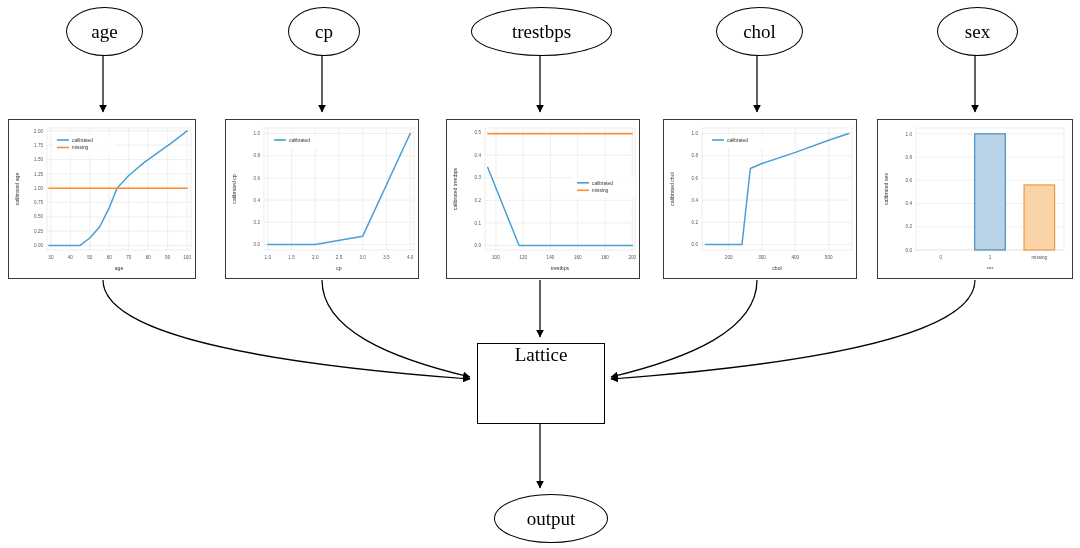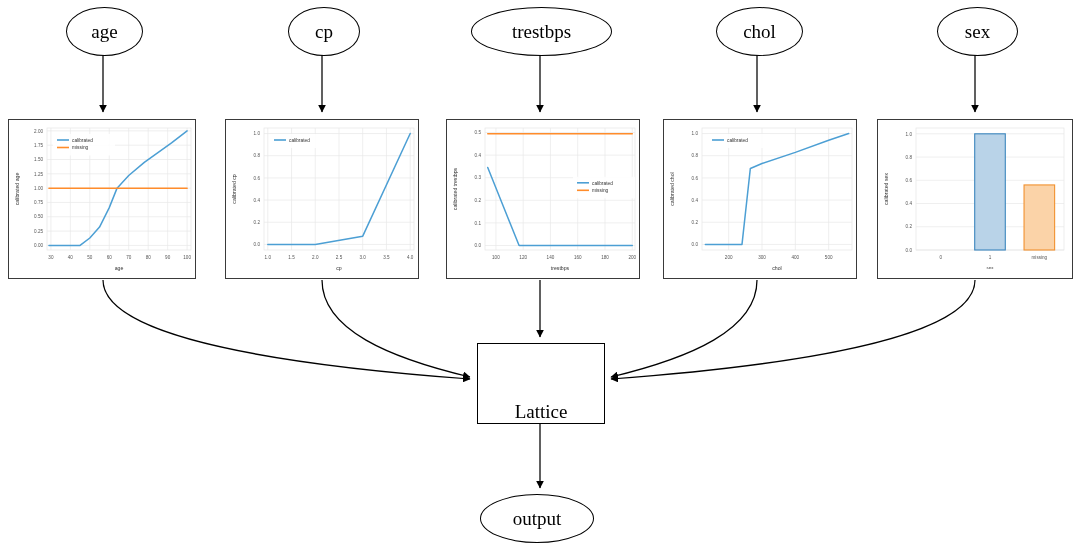--- a/index.html
+++ b/index.html
@@ -31,21 +31,21 @@
     font-family: "Liberation Serif", serif;
     font-size: 19px;
     color: #000000;
     line-height: 1;
   }
   .node-box {
     position: absolute;
     border: 1.2px solid #000000;
     background: #ffffff;
     display: flex;
-    align-items: flex-end;
+    align-items: flex-start;
     justify-content: center;
     font-family: "Liberation Serif", serif;
     font-size: 19px;
     color: #000000;
   }
   .plot-panel {
     position: absolute;
     border: 1.4px solid #3a3a3a;
     background: #ffffff;
     box-sizing: border-box;
@@ -82,21 +82,21 @@
   </div>
 
   <div class="node-ellipse" style="left:937px; top:7px; width:79px; height:47px;">
     <span>sex</span>
   </div>
 
   <div class="node-box" style="left:477px; top:343px; width:126px; height:79px;">
     <span>Lattice</span>
   </div>
 
-  <div class="node-ellipse" style="left:480px; top:494px; width:112px; height:47px;">
+  <div class="node-ellipse" style="left:494px; top:494px; width:112px; height:47px;">
     <span>output</span>
   </div>
 
   <div class="plot-panel" style="left:8px; top:119px; width:188px; height:160px;">
     <svg class="plot-svg" id="plot-age" width="188" height="160" viewBox="0 0 188 160">
         <rect x="38" y="8" width="144" height="122" fill="#ffffff" stroke="#e8e8e8" stroke-width="0.8"></rect>
         <line x1="41.891891891891895" y1="8" x2="41.891891891891895" y2="130" stroke="#e8e8e8" stroke-width="0.7"></line>
         <line x1="61.351351351351354" y1="8" x2="61.351351351351354" y2="130" stroke="#e8e8e8" stroke-width="0.7"></line>
         <line x1="80.8108108108108" y1="8" x2="80.8108108108108" y2="130" stroke="#e8e8e8" stroke-width="0.7"></line>
         <line x1="100.27027027027027" y1="8" x2="100.27027027027027" y2="130" stroke="#e8e8e8" stroke-width="0.7"></line>

